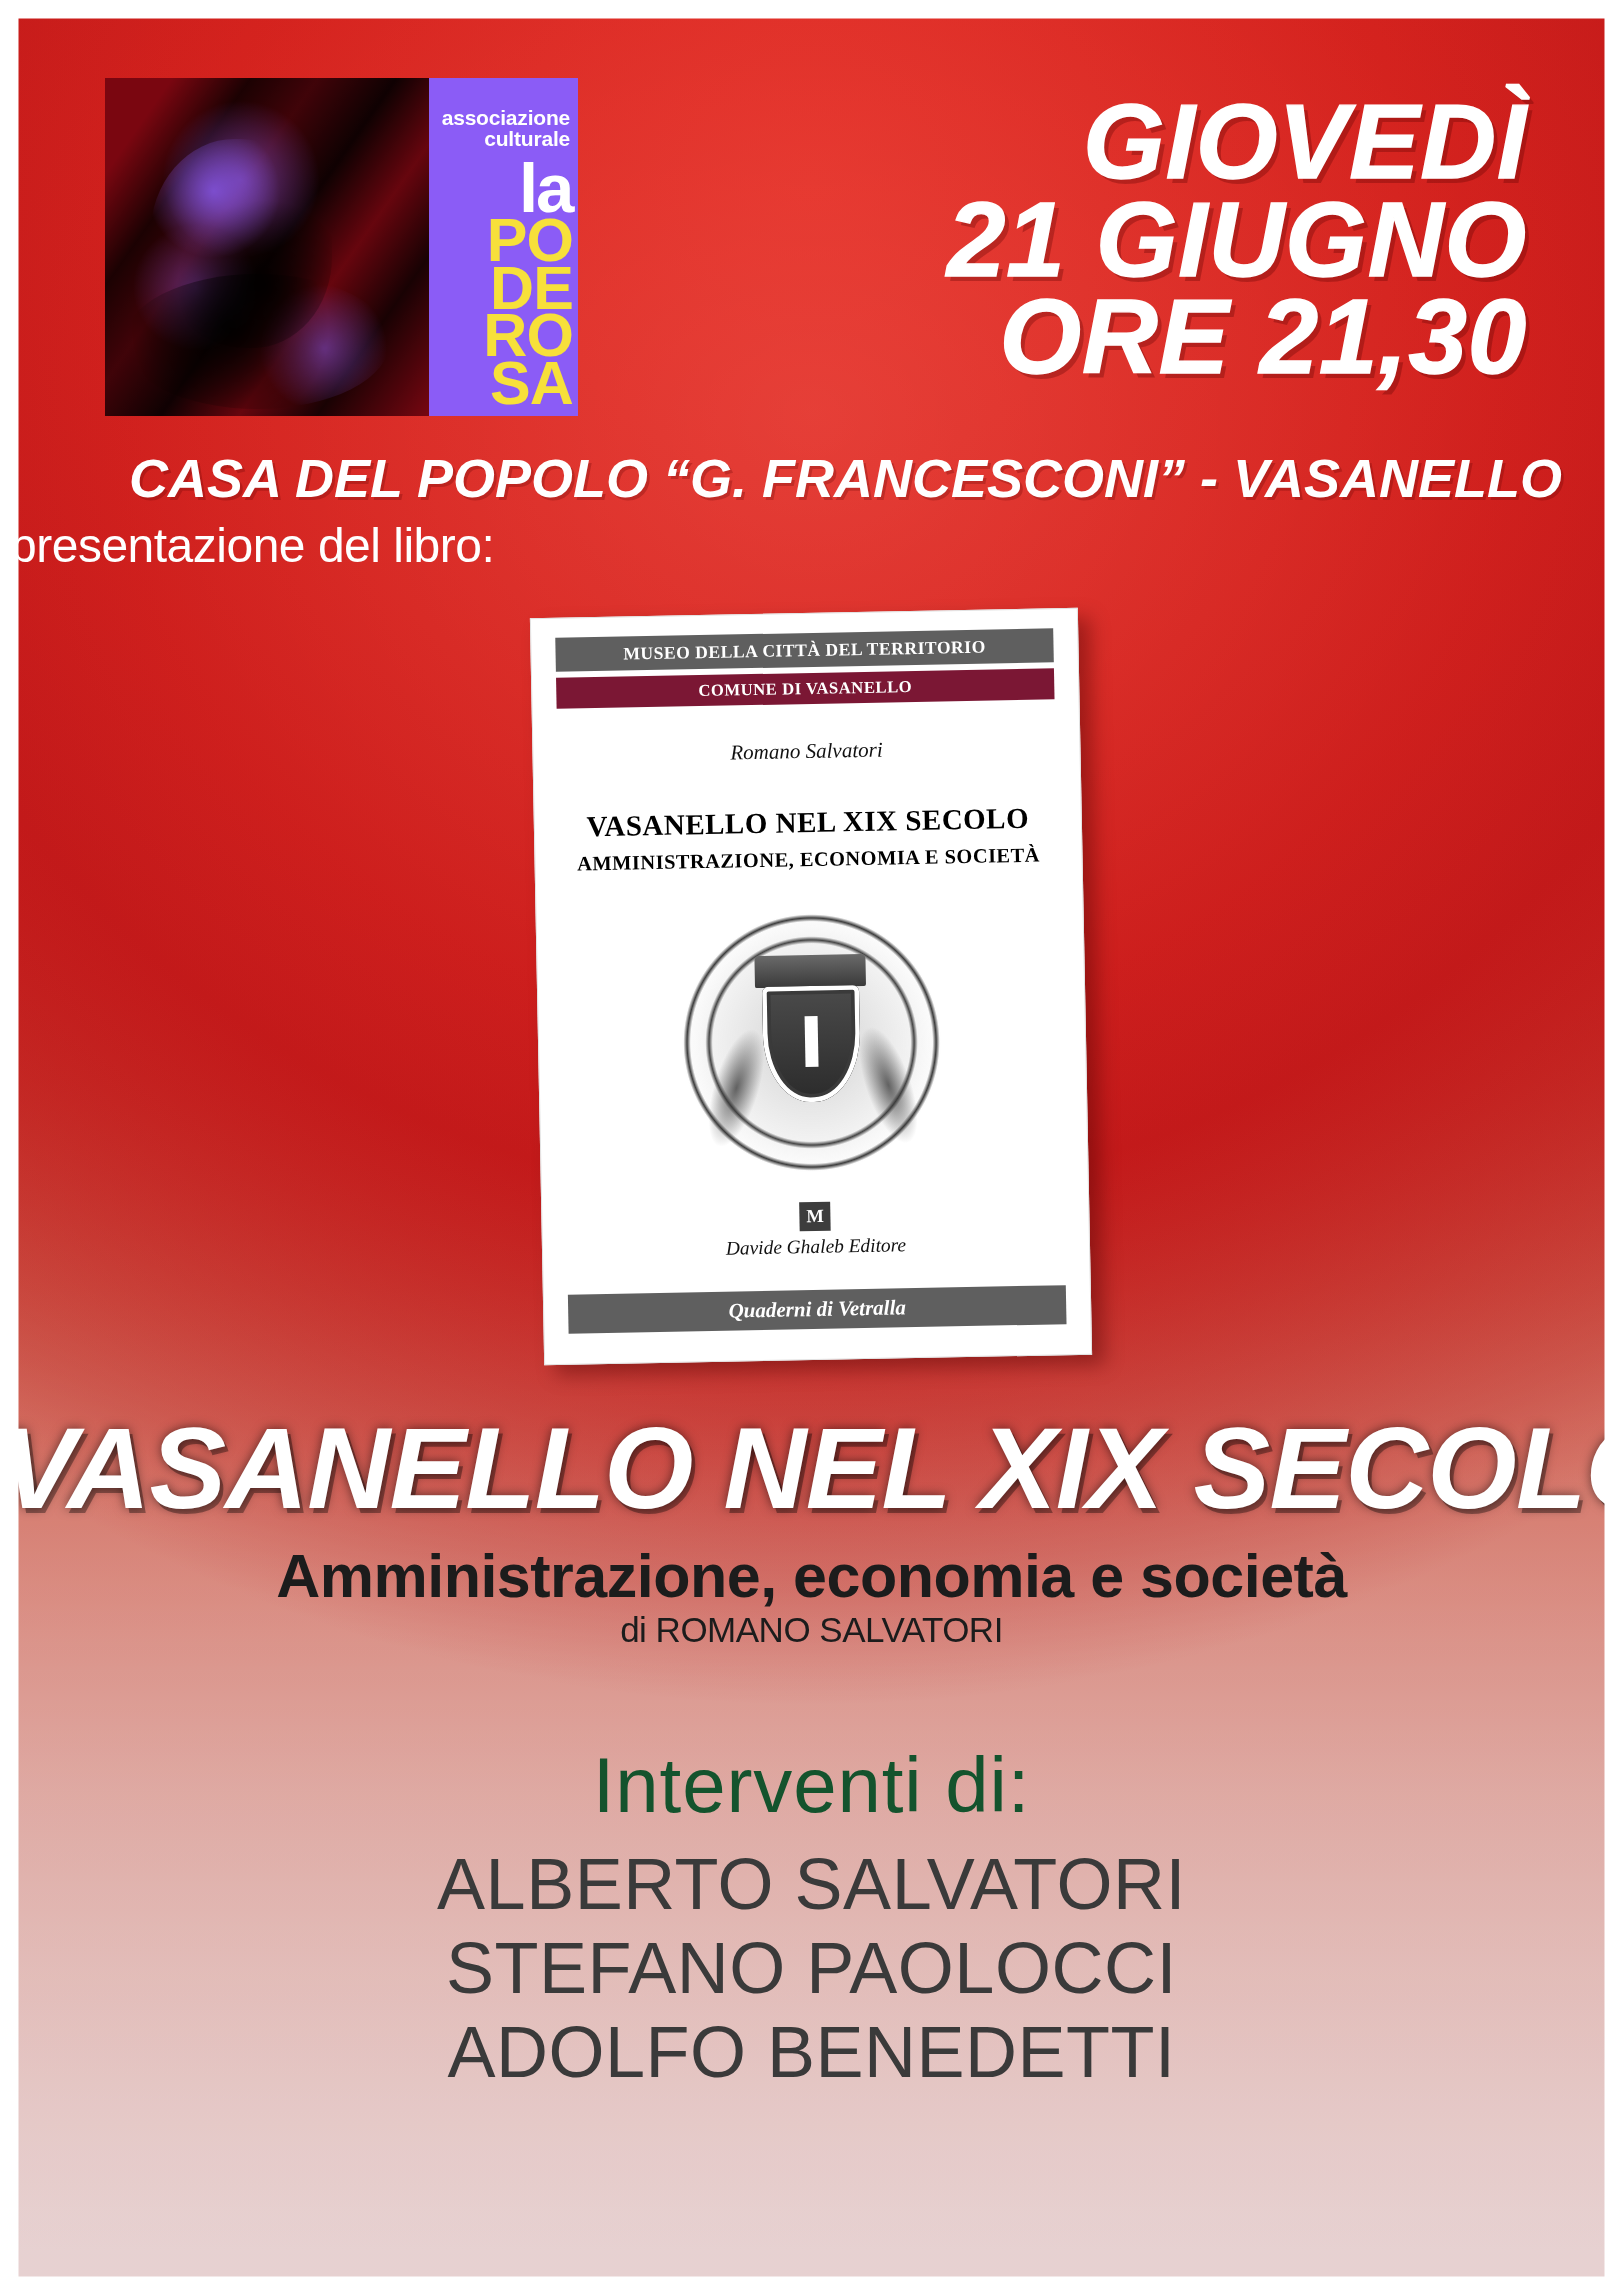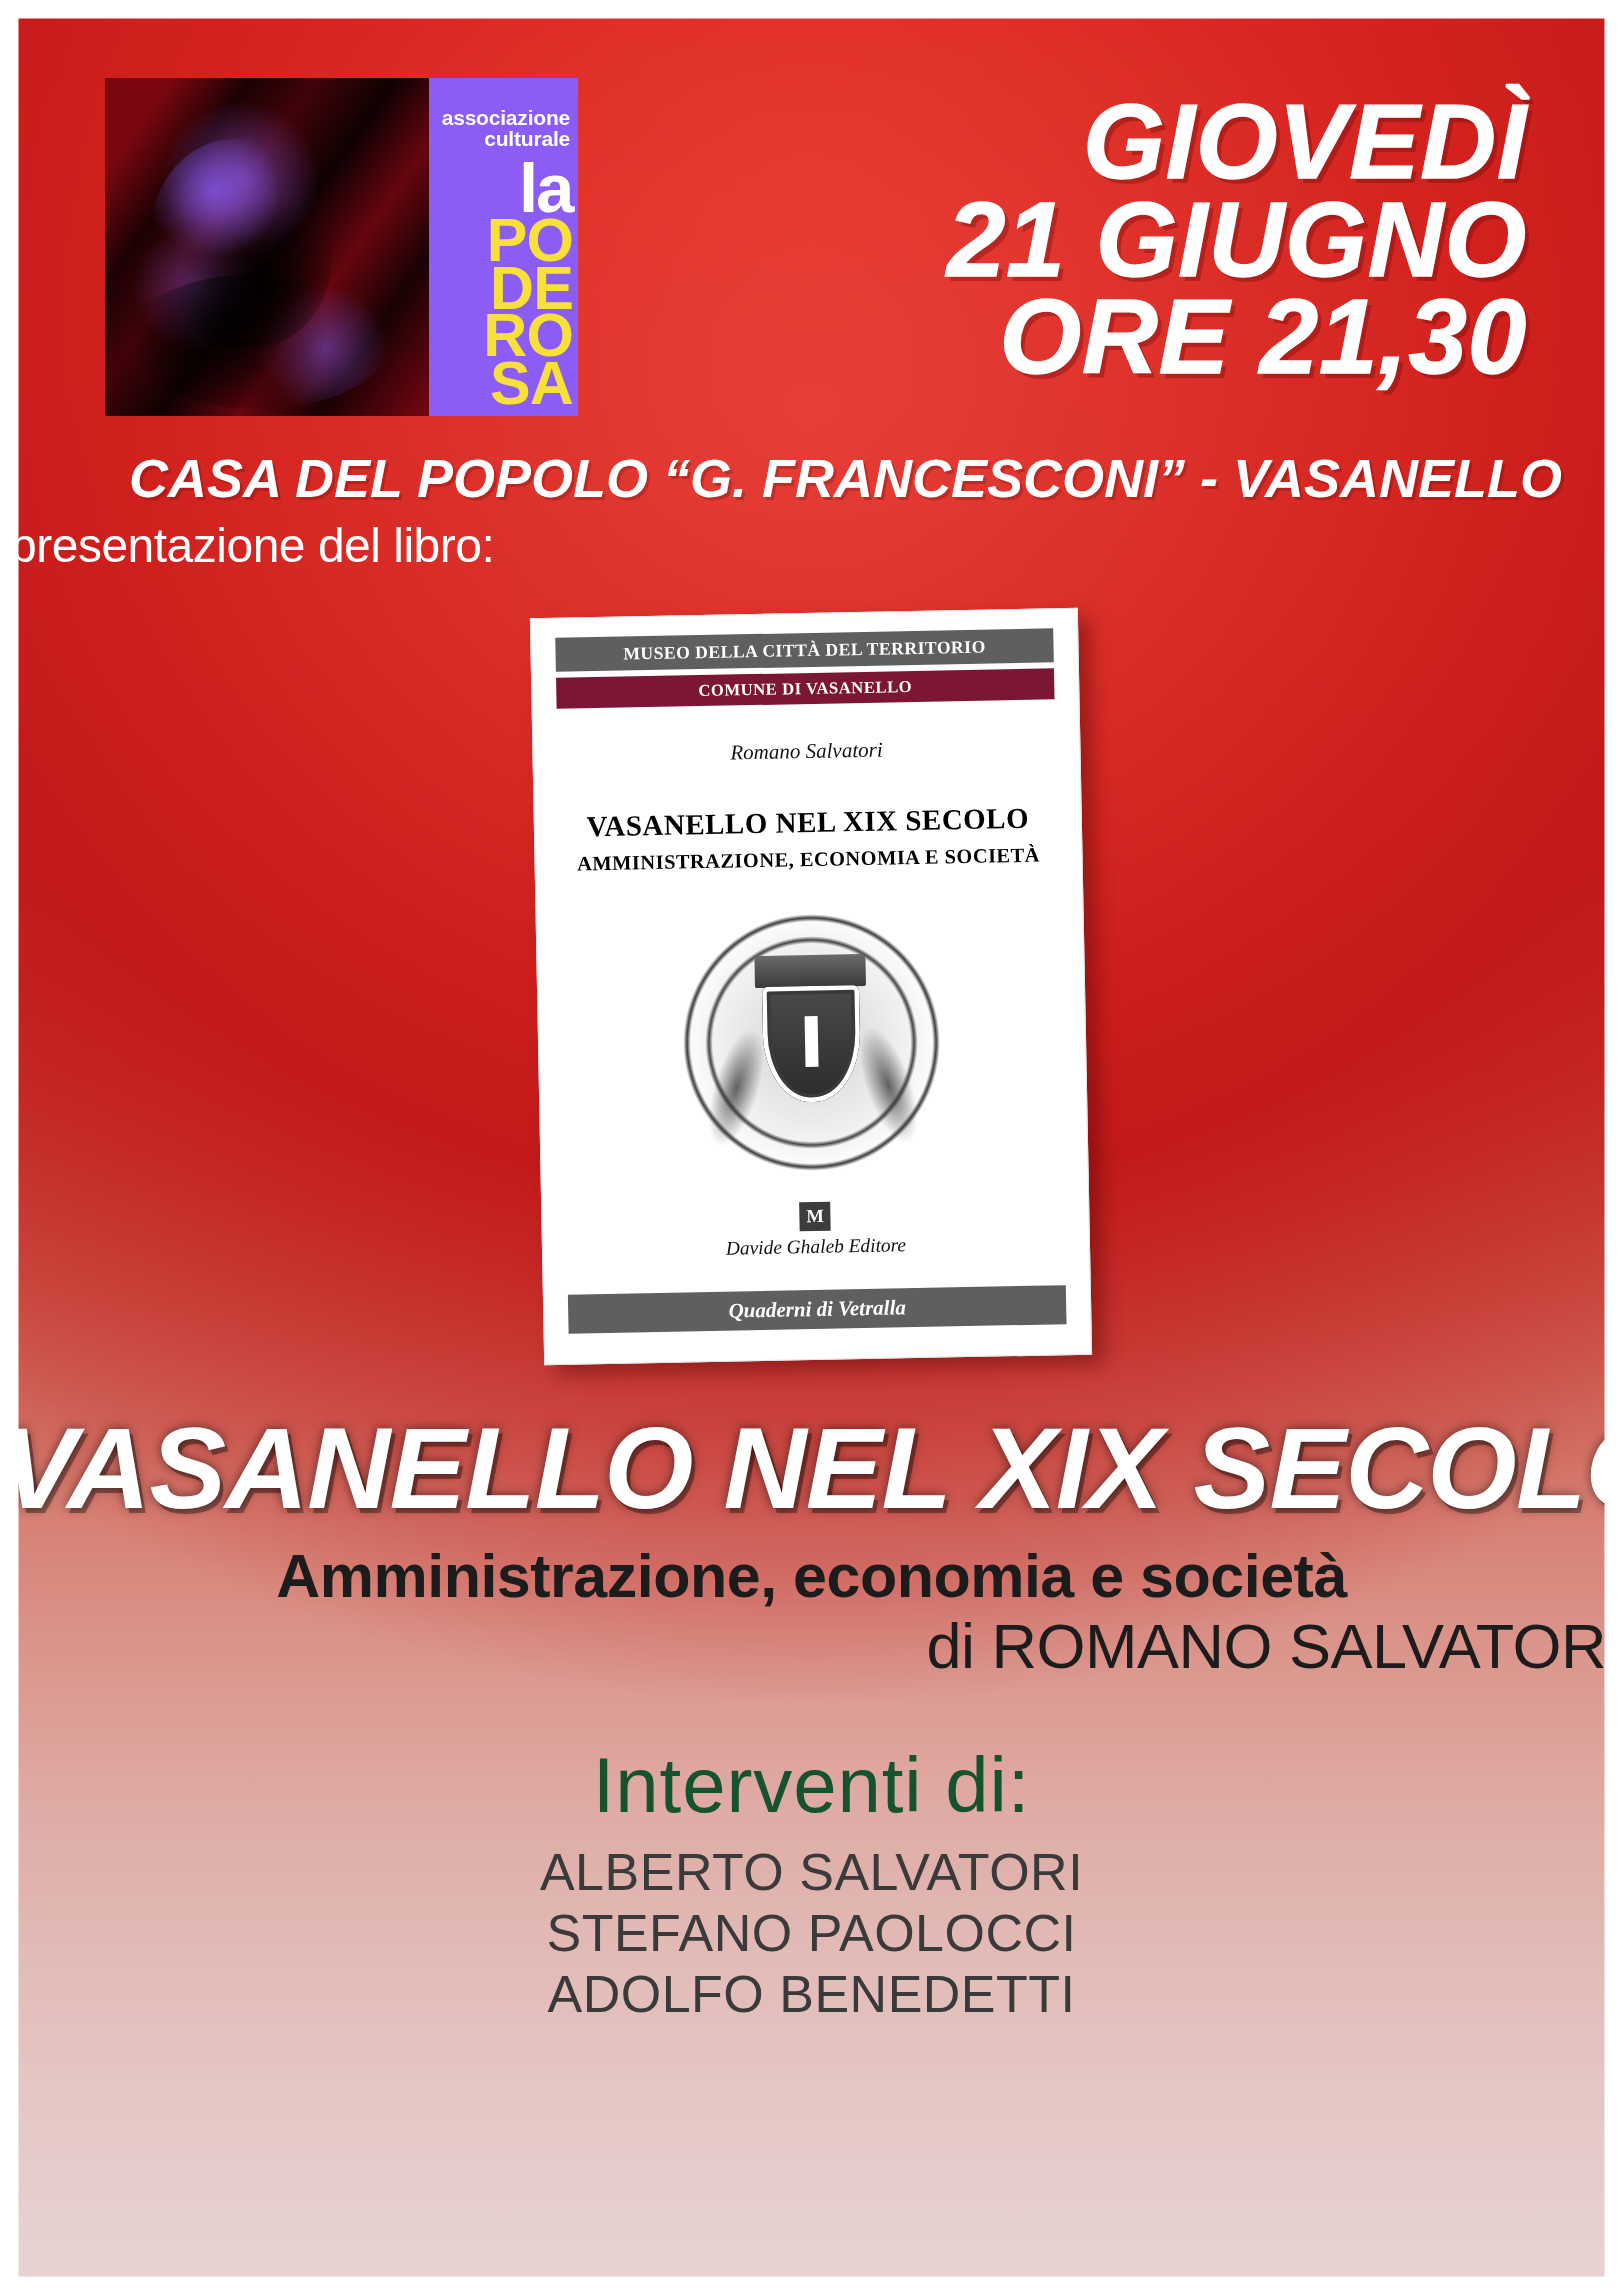--- a/index.html
+++ b/index.html
@@ -364,23 +364,23 @@
     color: #1c1c1c;
     font-weight: bold;
     font-size: 61px;
     letter-spacing: -0.5px;
   }
   .main-author {
     position: absolute;
     left: 0;
     top: 1610px;
     width: 1623px;
-    text-align: right;
+    text-align: center;
     color: #1c1c1c;
-    font-size: 63px;
+    font-size: 35px;
     letter-spacing: -0.5px;
   }
 
   
   .interventi {
     position: absolute;
     left: 0;
     top: 1740px;
     width: 1623px;
     text-align: center;
@@ -388,21 +388,21 @@
     font-size: 78px;
     letter-spacing: 0.9px;
   }
   .speakers {
     position: absolute;
     left: 0;
     top: 1842px;
     width: 1623px;
     text-align: center;
     color: #3a3a3a;
-    font-size: 52px;
+    font-size: 72px;
     line-height: 1.17;
     letter-spacing: 0.5px;
   }
   .speakers div { white-space: nowrap; }
 </style>
 </head>
 <body>
 
 <div class="poster">
   <div class="bg"></div>

